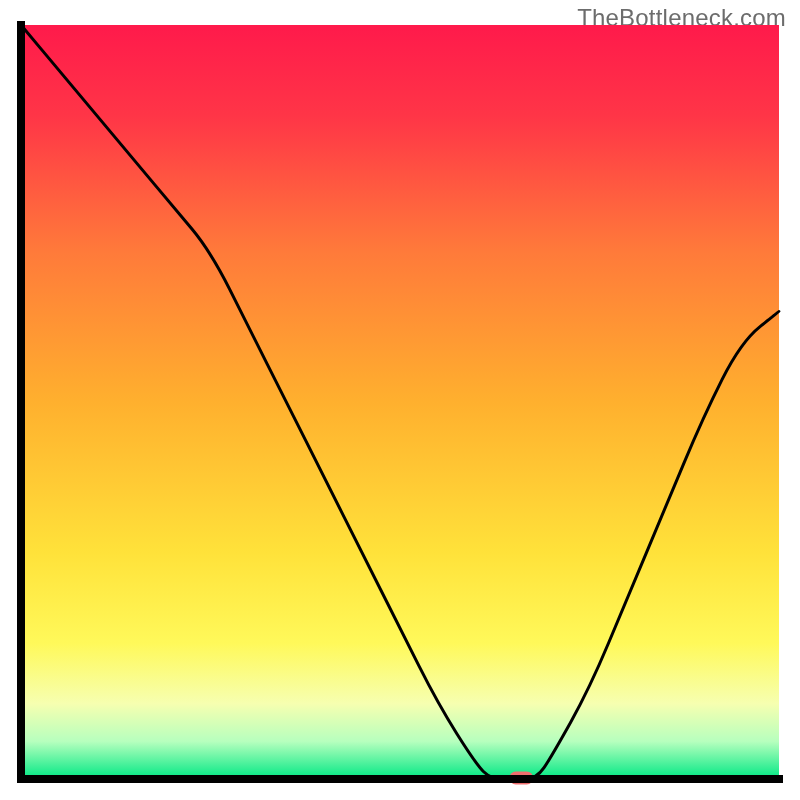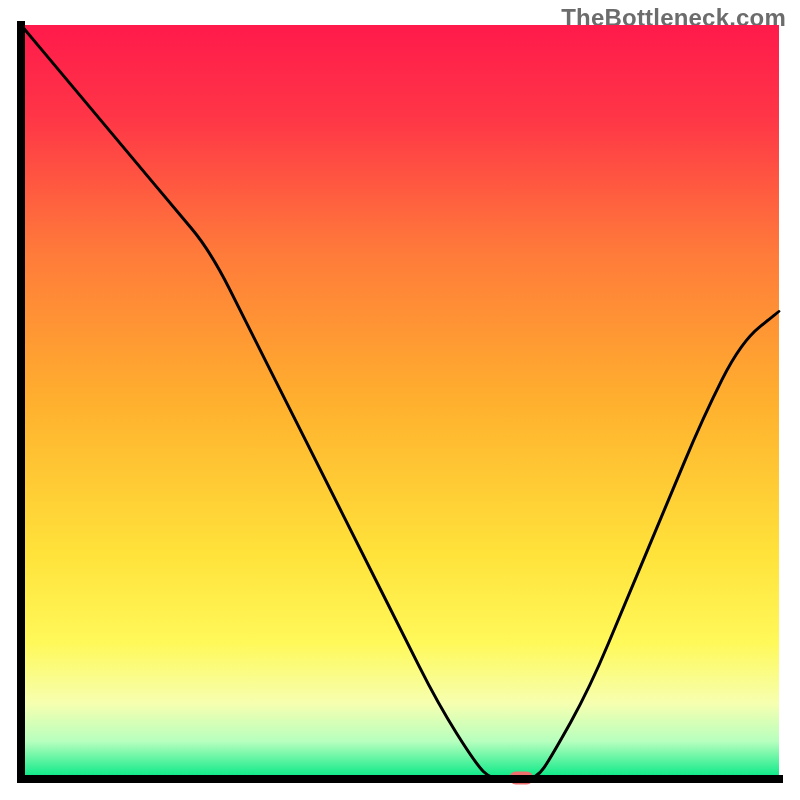--- a/index.html
+++ b/index.html
@@ -13,21 +13,21 @@
   .stage {
     position: relative;
     width: 800px;
     height: 800px;
   }
   .watermark {
     position: absolute;
     top: 4px;
     right: 14px;
     font-size: 24px;
-    font-weight: 700;
+    font-weight: 400;
     color: #6c6c6c;
     letter-spacing: 0.2px;
   }
   svg {
     position: absolute;
     top: 0;
     left: 0;
   }
 </style>
 </head>

